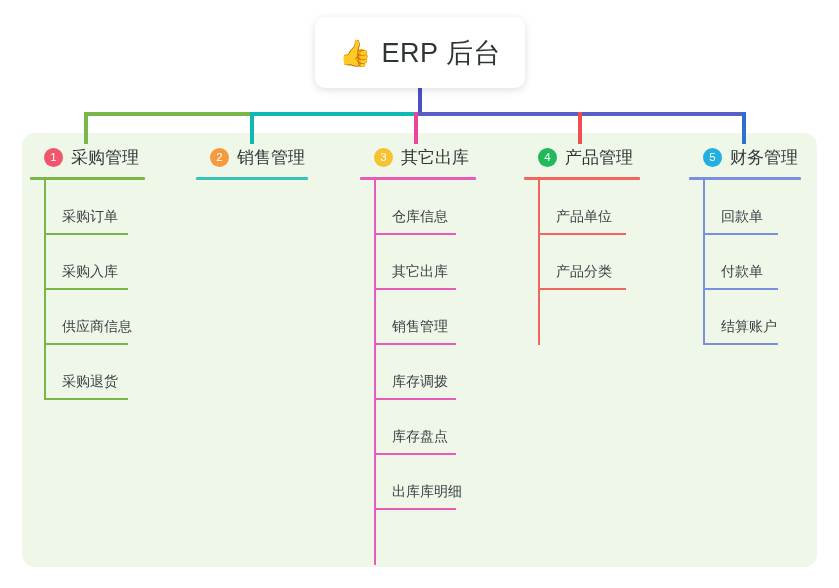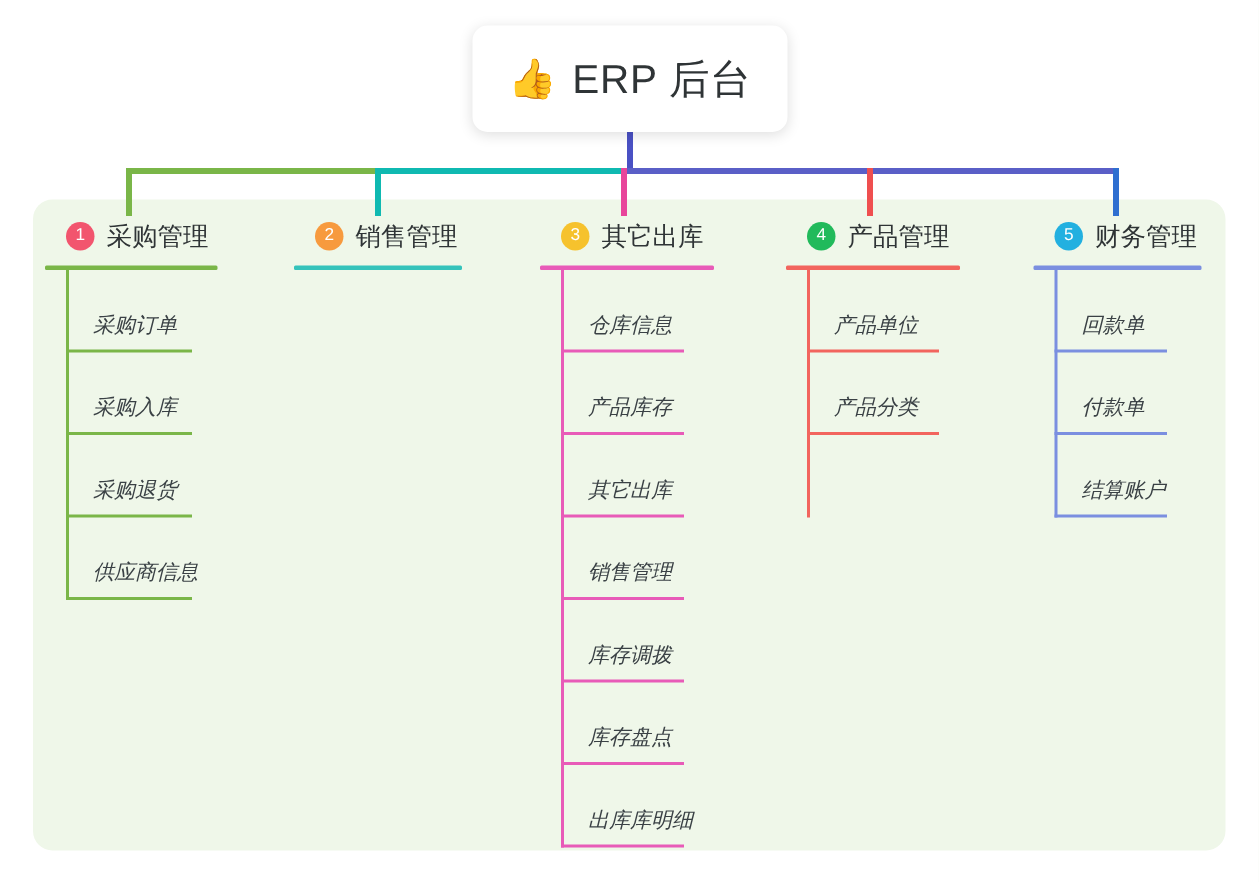--- a/index.html
+++ b/index.html
@@ -112,21 +112,20 @@
     height: 55px;
     box-sizing: border-box;
   }
   .item-label {
     position: absolute;
     left: 32px;
     bottom: 9px;
     font-size: 14px;
     color: #3a4145;
     white-space: nowrap;
-    font-style: italic;
   }
   .item-rule {
     position: absolute;
     left: 14px;
     bottom: 0;
     height: 2px;
   }
 </style>
 </head>
 <body>
@@ -163,25 +162,25 @@
           <div class="spine" style="background: rgb(122, 182, 72); height: 220px;"></div>
           <div class="item">
             <span class="item-label">采购订单</span>
             <div class="item-rule" style="background: rgb(122, 182, 72); width: 84px;"></div>
           </div>
           <div class="item">
             <span class="item-label">采购入库</span>
             <div class="item-rule" style="background: rgb(122, 182, 72); width: 84px;"></div>
           </div>
           <div class="item">
+            <span class="item-label">供应商信息</span>
+            <div class="item-rule" style="background: rgb(122, 182, 72); width: 84px;"></div>
+          </div>
+          <div class="item">
             <span class="item-label">采购退货</span>
-            <div class="item-rule" style="background: rgb(122, 182, 72); width: 84px;"></div>
-          </div>
-          <div class="item">
-            <span class="item-label">供应商信息</span>
             <div class="item-rule" style="background: rgb(122, 182, 72); width: 84px;"></div>
           </div>
         </div>
       </div>
       <div class="column" style="left: 196px; width: 150px;">
         <div class="col-head">
           <span class="badge" style="background: rgb(247, 154, 62);">2</span>
           <span class="col-title">销售管理</span>
         </div>
         <div class="head-rule" style="background: rgb(53, 195, 187); width: 112px;"></div>
@@ -192,24 +191,20 @@
           <span class="col-title">其它出库</span>
         </div>
         <div class="head-rule" style="background: rgb(232, 91, 184); width: 116px;"></div>
         <div class="items">
           <div class="spine" style="background: rgb(232, 91, 184); height: 385px;"></div>
           <div class="item">
             <span class="item-label">仓库信息</span>
             <div class="item-rule" style="background: rgb(232, 91, 184); width: 82px;"></div>
           </div>
           <div class="item">
-            <span class="item-label">产品库存</span>
-            <div class="item-rule" style="background: rgb(232, 91, 184); width: 82px;"></div>
-          </div>
-          <div class="item">
             <span class="item-label">其它出库</span>
             <div class="item-rule" style="background: rgb(232, 91, 184); width: 82px;"></div>
           </div>
           <div class="item">
             <span class="item-label">销售管理</span>
             <div class="item-rule" style="background: rgb(232, 91, 184); width: 82px;"></div>
           </div>
           <div class="item">
             <span class="item-label">库存调拨</span>
             <div class="item-rule" style="background: rgb(232, 91, 184); width: 82px;"></div>

